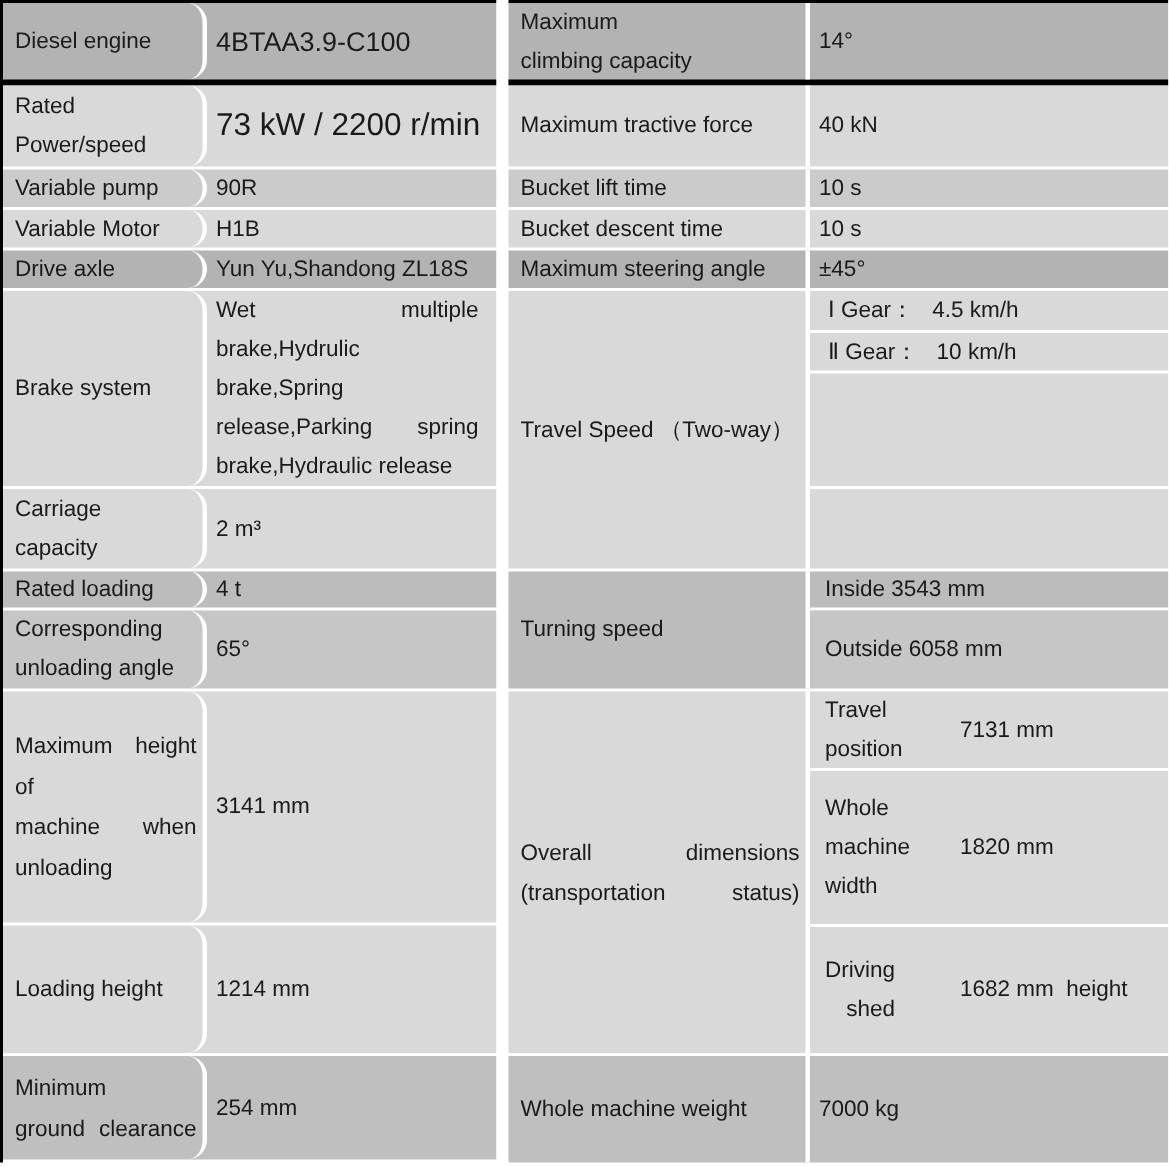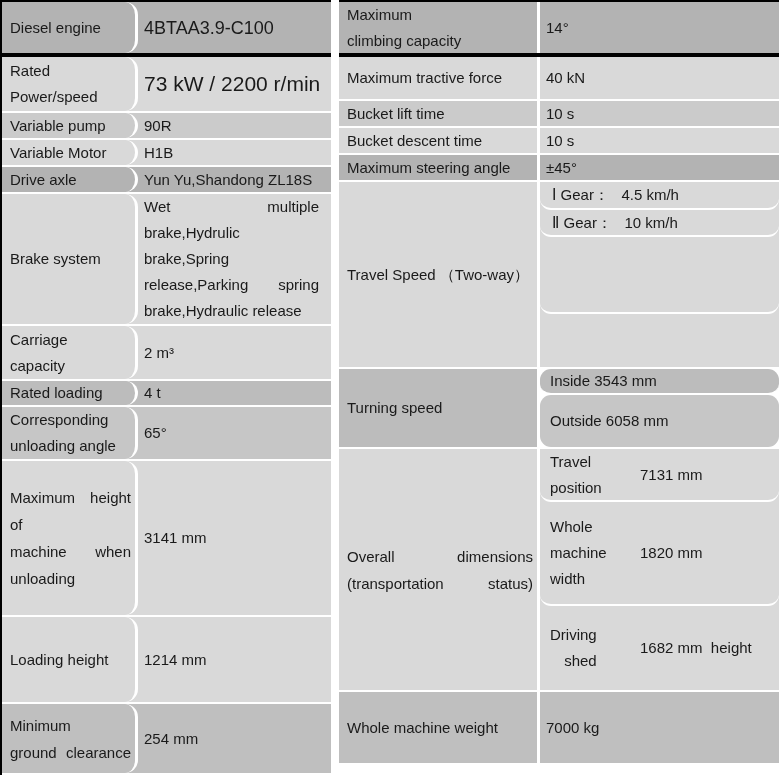--- a/index.html
+++ b/index.html
@@ -34,21 +34,21 @@
   
   .sh-a{background:#b3b3b3;}
   .sh-b{background:#d9d9d9;}
   .sh-c{background:#cbcbcb;}
   .sh-d{background:#bcbcbc;}
   .sh-e{background:#c6c6c6;}
   .sh-f{background:#bfbfbf;}
 
   
   .stack{flex:1;display:flex;flex-direction:column;box-sizing:border-box;}
-  .sub{display:flex;align-items:center;box-sizing:border-box;border-bottom:2px solid #ffffff;padding-left:12px;border-radius:11px;}
+  .sub{display:flex;align-items:center;box-sizing:border-box;border-bottom:2px solid #ffffff;padding-left:12px;}
   .sub.last{border-bottom:none;text-align:right;}
   .dim{padding-left:0;}
   .dim .dn{width:100px;flex:0 0 100px;padding-left:10px;box-sizing:border-box;line-height:27px;}
   .dim .dv{flex:1;}
 </style>
 </head>
 <body>
 
 <div class="page">
 
@@ -178,21 +178,21 @@
     <div class="row first sh-a" style="height:55px">
       <div class="cell lbl">
           <span class="txt">Maximum
 climbing capacity</span>
         </div>
       <div class="cell val">
           <span class="txt">14°</span>
         </div>
     </div>
 
-    <div class="row sh-b" style="height:42px">
+    <div class="row sh-b" style="height:54px">
       <div class="cell lbl">
           <span class="txt">Maximum tractive force</span>
         </div>
       <div class="cell val">
           <span class="txt">40 kN</span>
         </div>
     </div>
 
     <div class="row sh-c" style="height:25px">
       <div class="cell lbl">

